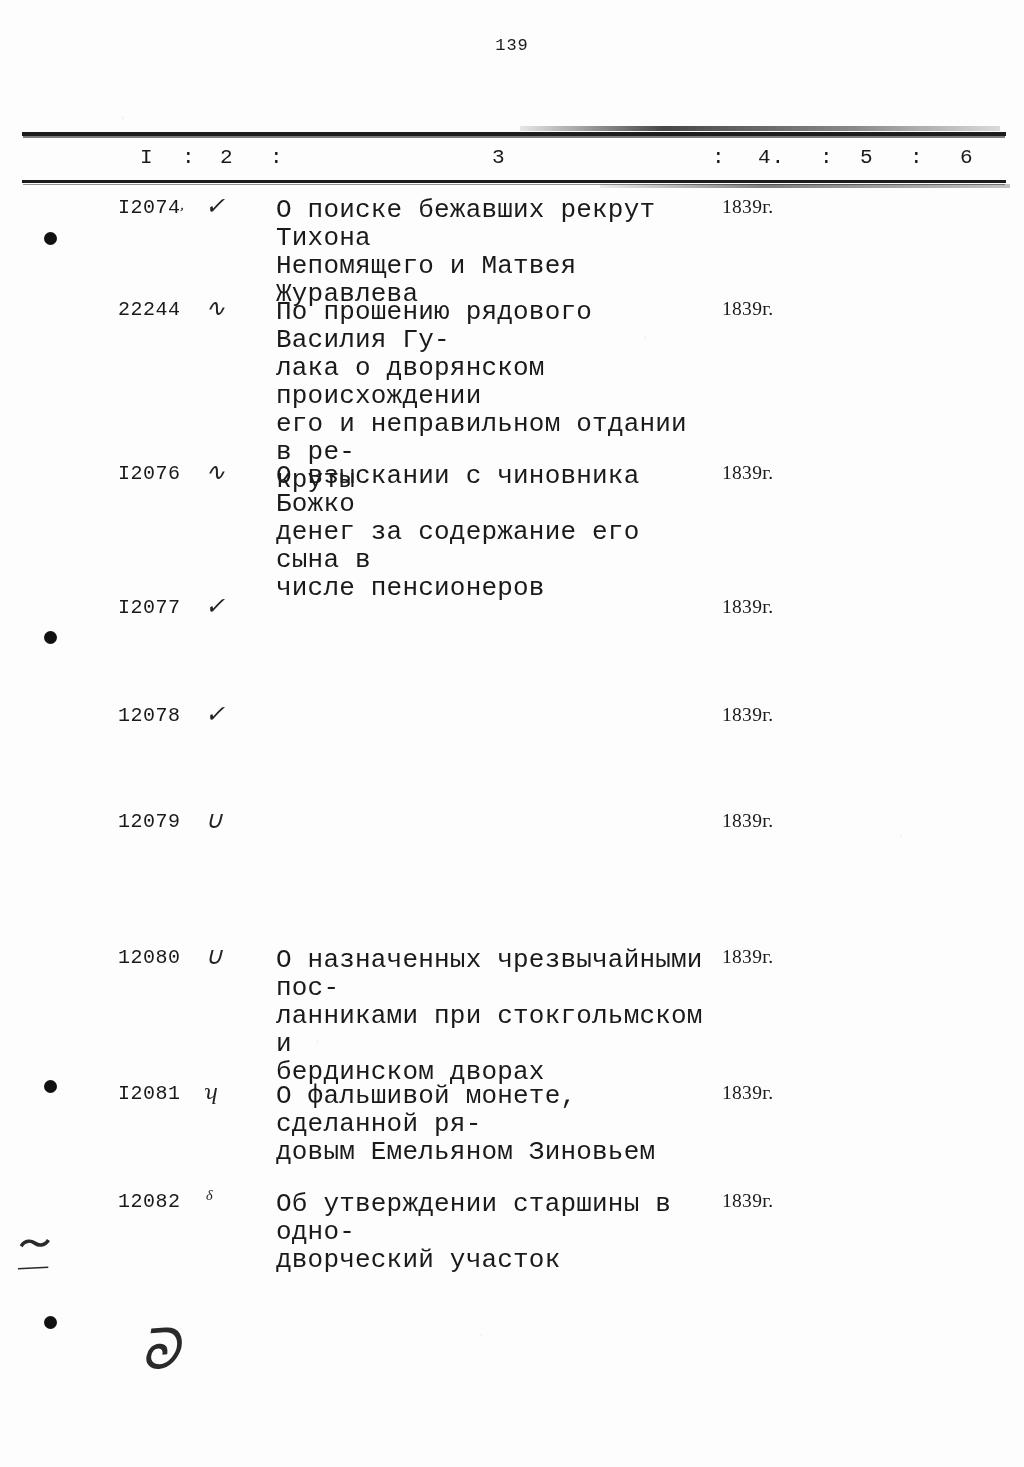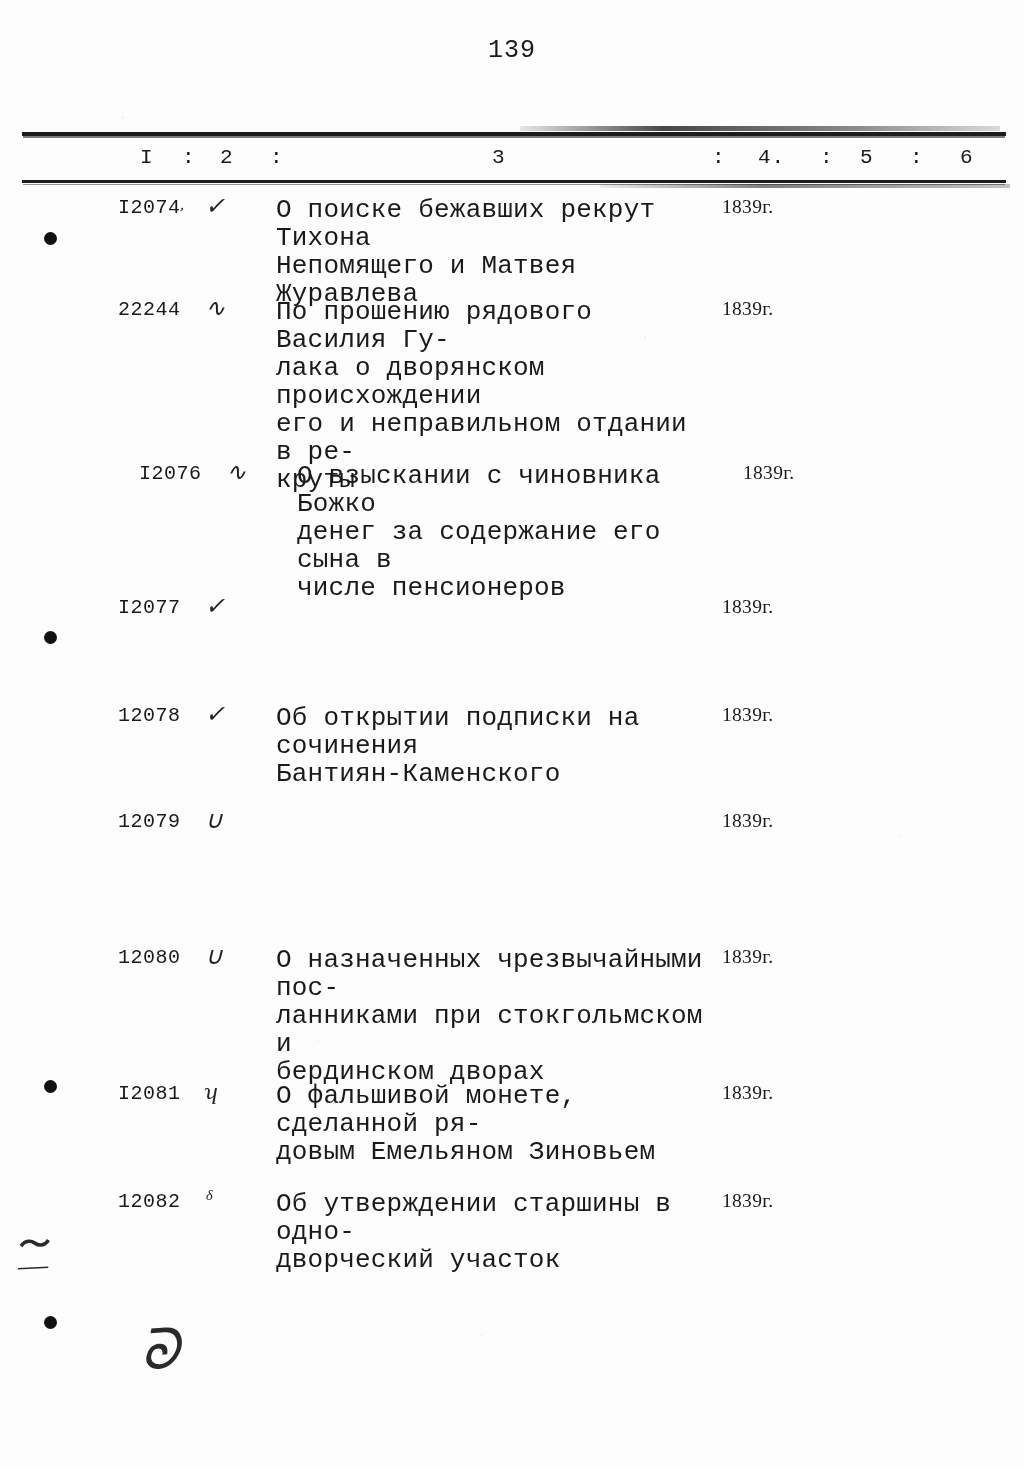--- a/index.html
+++ b/index.html
@@ -28,21 +28,21 @@
       radial-gradient(circle at 47% 91%, rgba(0,0,0,0.03) 0 1px, transparent 1.4px),
       #fdfdfd;
   }
 
   .page-number {
     position: absolute;
     top: 36px;
     left: 0;
     width: 1024px;
     text-align: center;
-    font-size: 25px;
+    font-size: 17px;
     letter-spacing: 1px;
   }
 
   
   .rule {
     position: absolute;
     left: 22px;
     width: 984px;
     background: #1d1d1d;
   }
@@ -241,40 +241,38 @@
     <div class="entry" style="height:138px;">
       <span class="entry-num">22244</span>
       <span class="entry-check">∿</span>
       <span class="entry-text">По прошению рядового Василия Гу-
 лака о дворянском происхождении
 его и неправильном отдании в ре-
 круты</span>
       <span class="entry-year">1839г.</span>
     </div>
 
-    <div class="entry" style="height:108px;margin-left:21px;">
+    <div class="entry" style="height:108px;">
       <span class="entry-num">I2076</span>
       <span class="entry-check">∿</span>
       <span class="entry-text">О взыскании с чиновника Божко
 денег за содержание его сына в
 числе пенсионеров</span>
       <span class="entry-year">1839г.</span>
     </div>
 
     <div class="entry" style="height:82px;">
       <span class="entry-num">I2077</span>
       <span class="entry-check">✓</span>
       <span class="entry-year">1839г.</span>
     </div>
 
     <div class="entry" style="height:80px;">
       <span class="entry-num">12078</span>
       <span class="entry-check">✓</span>
-      <span class="entry-text">Об открытии подписки на сочинения
-Бантиян-Каменского</span>
       <span class="entry-year">1839г.</span>
     </div>
 
     <div class="entry" style="height:110px;">
       <span class="entry-num">12079</span>
       <span class="entry-check">∪</span>
       <span class="entry-year">1839г.</span>
     </div>
 
     <div class="entry" style="height:110px;">

